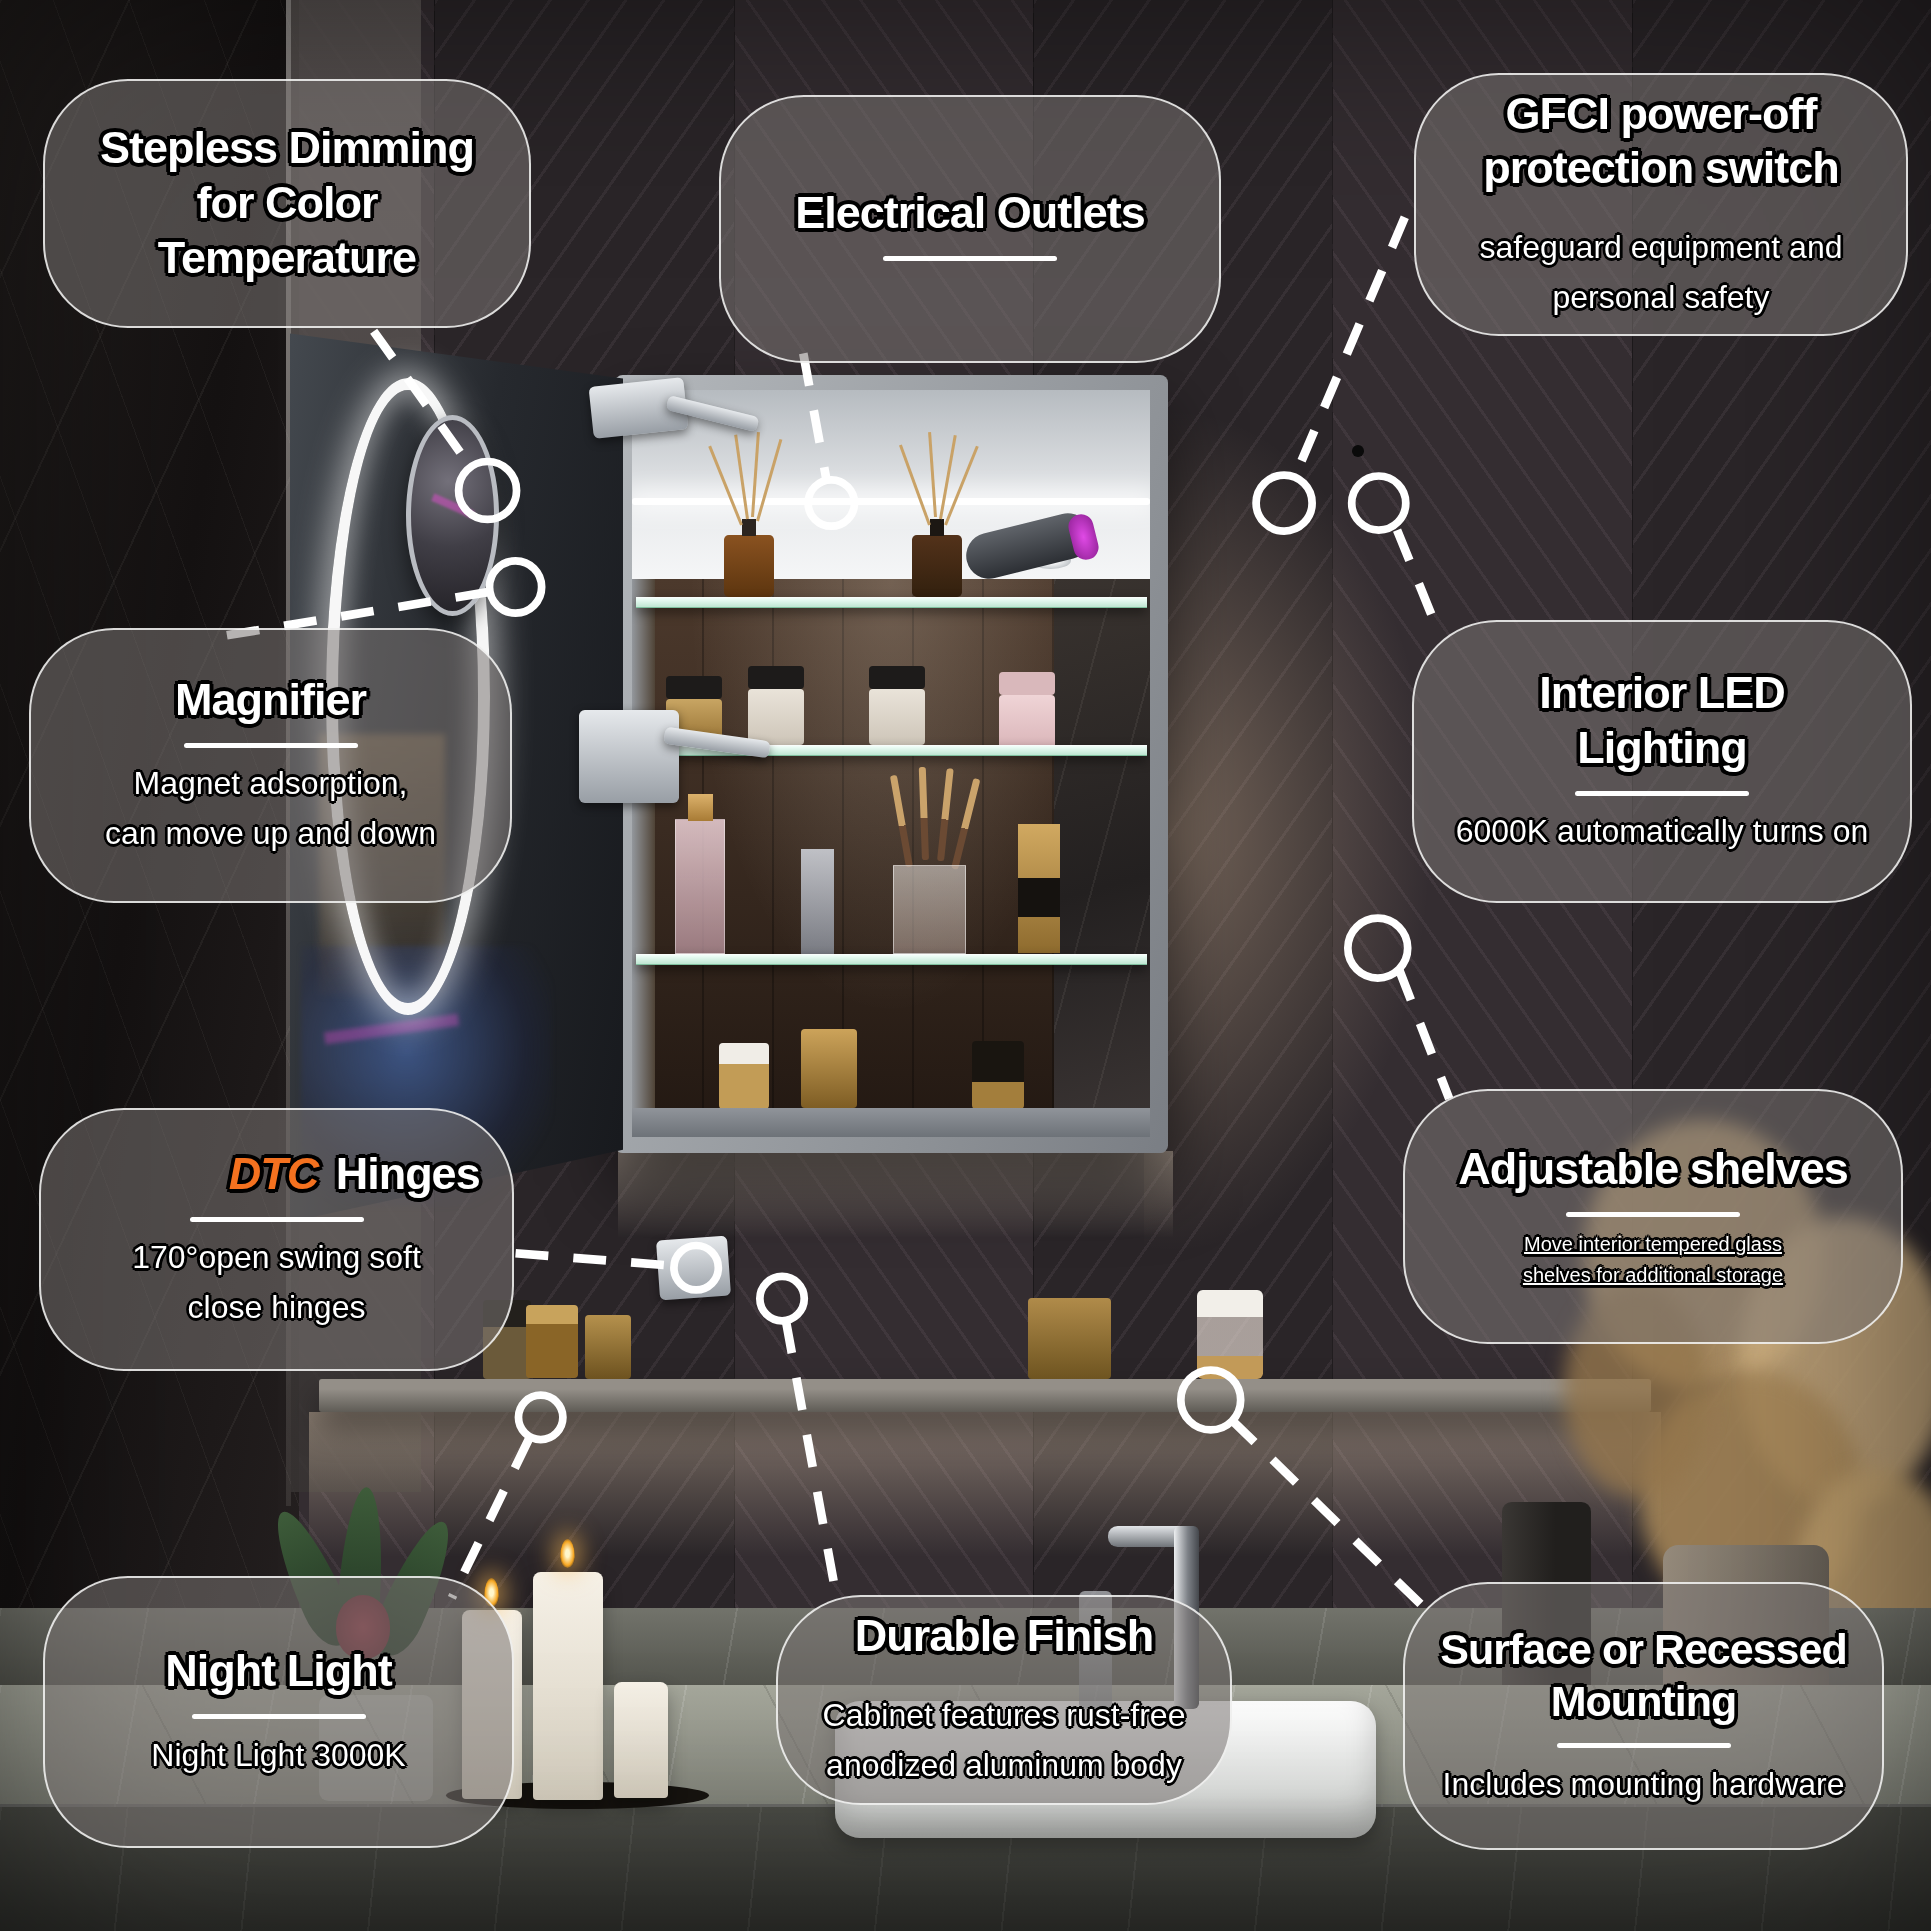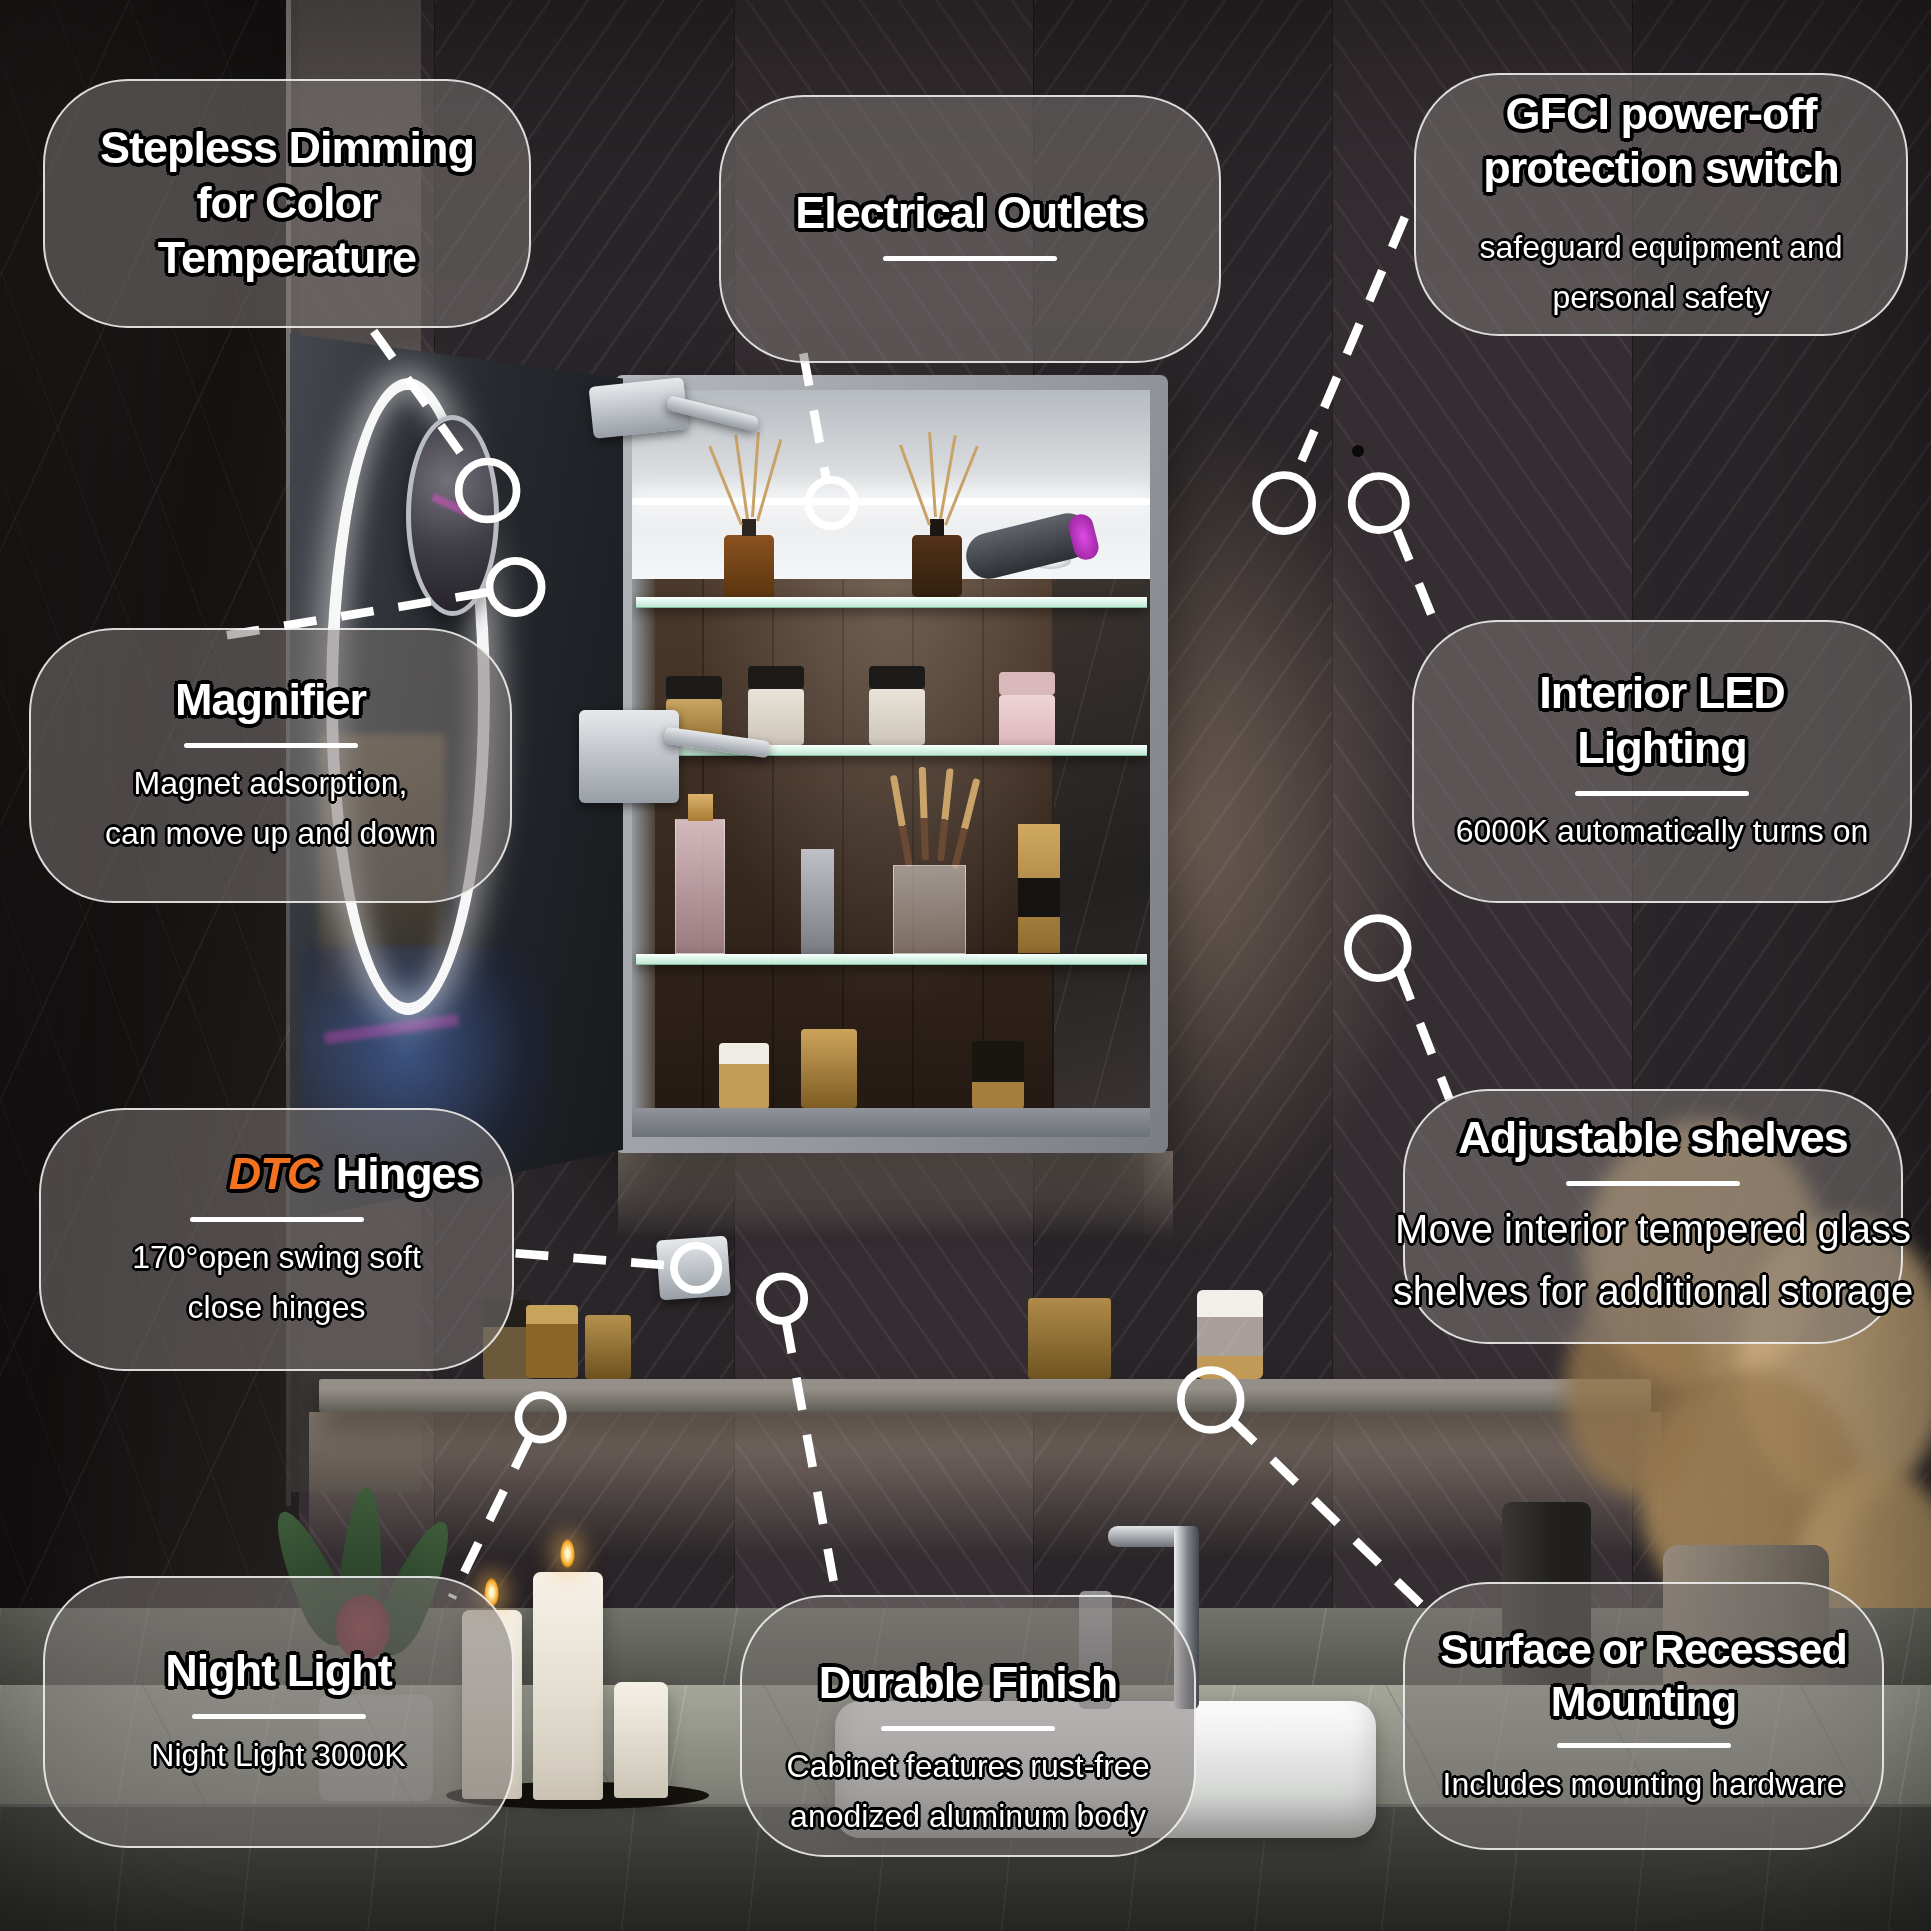--- a/index.html
+++ b/index.html
@@ -191,32 +191,32 @@
     border-radius:85px;background:var(--callout-bg, rgba(122,117,115,.55));
     padding:13.5px 19.3px;}
   .title{position:static;font-weight:bold;font-size:45px;letter-spacing:-1px;line-height:1.22;
     color:#fff;white-space:pre;
     text-shadow:-2.9px -2.9px 0 #000,2.9px -2.9px 0 #000,-2.9px 2.9px 0 #000,2.9px 2.9px 0 #000,
       -3.9px 0 0 #000,3.9px 0 0 #000,0 -3.9px 0 #000,0 3.9px 0 #000;}
   .t-sm{font-size:43px;}
   .subtitle{position:static;font-size:32px;line-height:1.55;color:#fff;white-space:pre;
     text-shadow:-1.9px -1.9px 0 #000,1.9px -1.9px 0 #000,-1.9px 1.9px 0 #000,1.9px 1.9px 0 #000,
       -2.9px 0 0 #000,2.9px 0 0 #000,0 -2.9px 0 #000,0 2.9px 0 #000;}
-  .s-sm{font-size:40px;}
+  .s-sm{font-size:20px;text-decoration:underline;}
   .divider{position:static;width:174px;height:4.8px;border-radius:2.9px;background:#fff;margin:15.4px 0 11.6px;}
   .accent{position:static;font-style:italic;color:var(--accent-orange,#f4711f);padding-right:5.8px;}
   .c1{left:43px;top:79px;width:488px;height:249px;}
   .c2{left:719px;top:89px;width:502px;height:268px;margin-top:6px;}
   .c3{left:1414px;top:73px;width:494px;height:263px;}
   .c4{left:29px;top:628px;width:483px;height:275px;}
   .c5{left:1412px;top:620px;width:500px;height:283px;}
   .c6{left:39px;top:1108px;width:475px;height:263px;}
   .c7{left:1403px;top:1089px;width:500px;height:255px;}
   .c8{left:43px;top:1576px;width:471px;height:272px;}
-  .c9{left:740px;top:1595px;width:456px;height:262px;justify-content:flex-end;}
+  .c9{left:776px;top:1595px;width:456px;height:210px;}
   .c10{left:1403px;top:1582px;width:481px;height:268px;}
 </style>
 </head>
 <body>
 
 <div class="stage">
 
   <div class="wall-cols">
     <div></div>
       <div></div>

